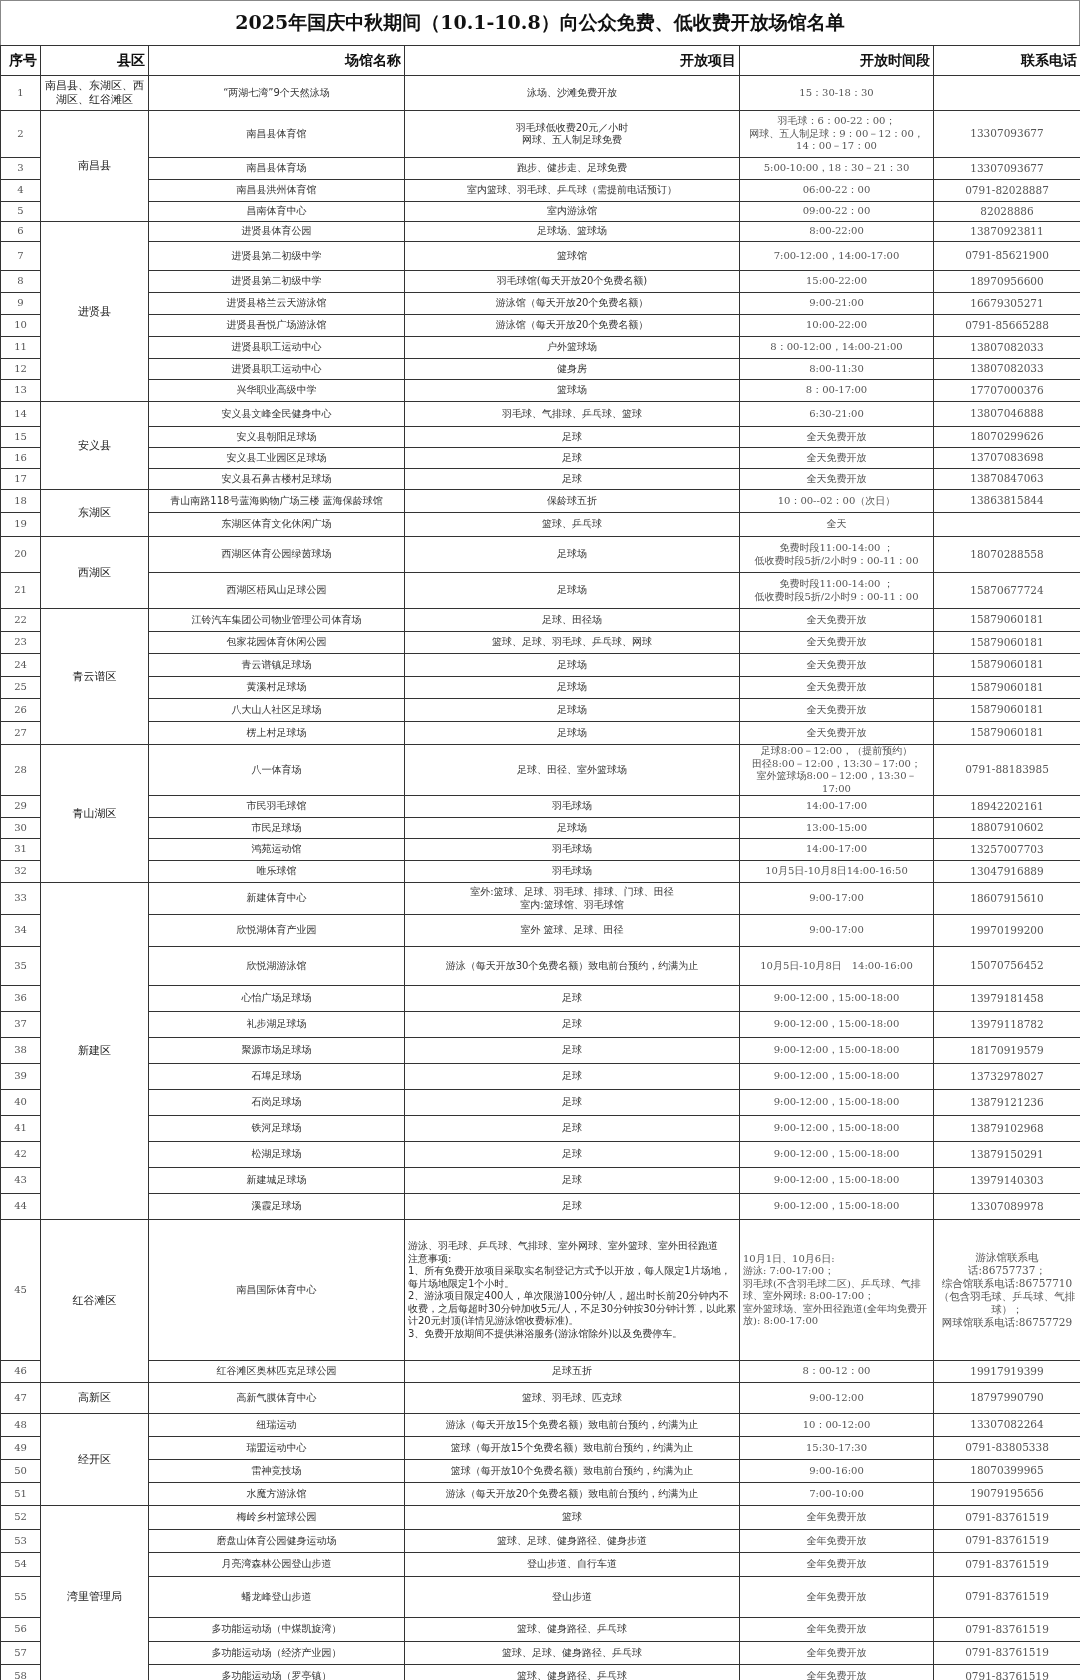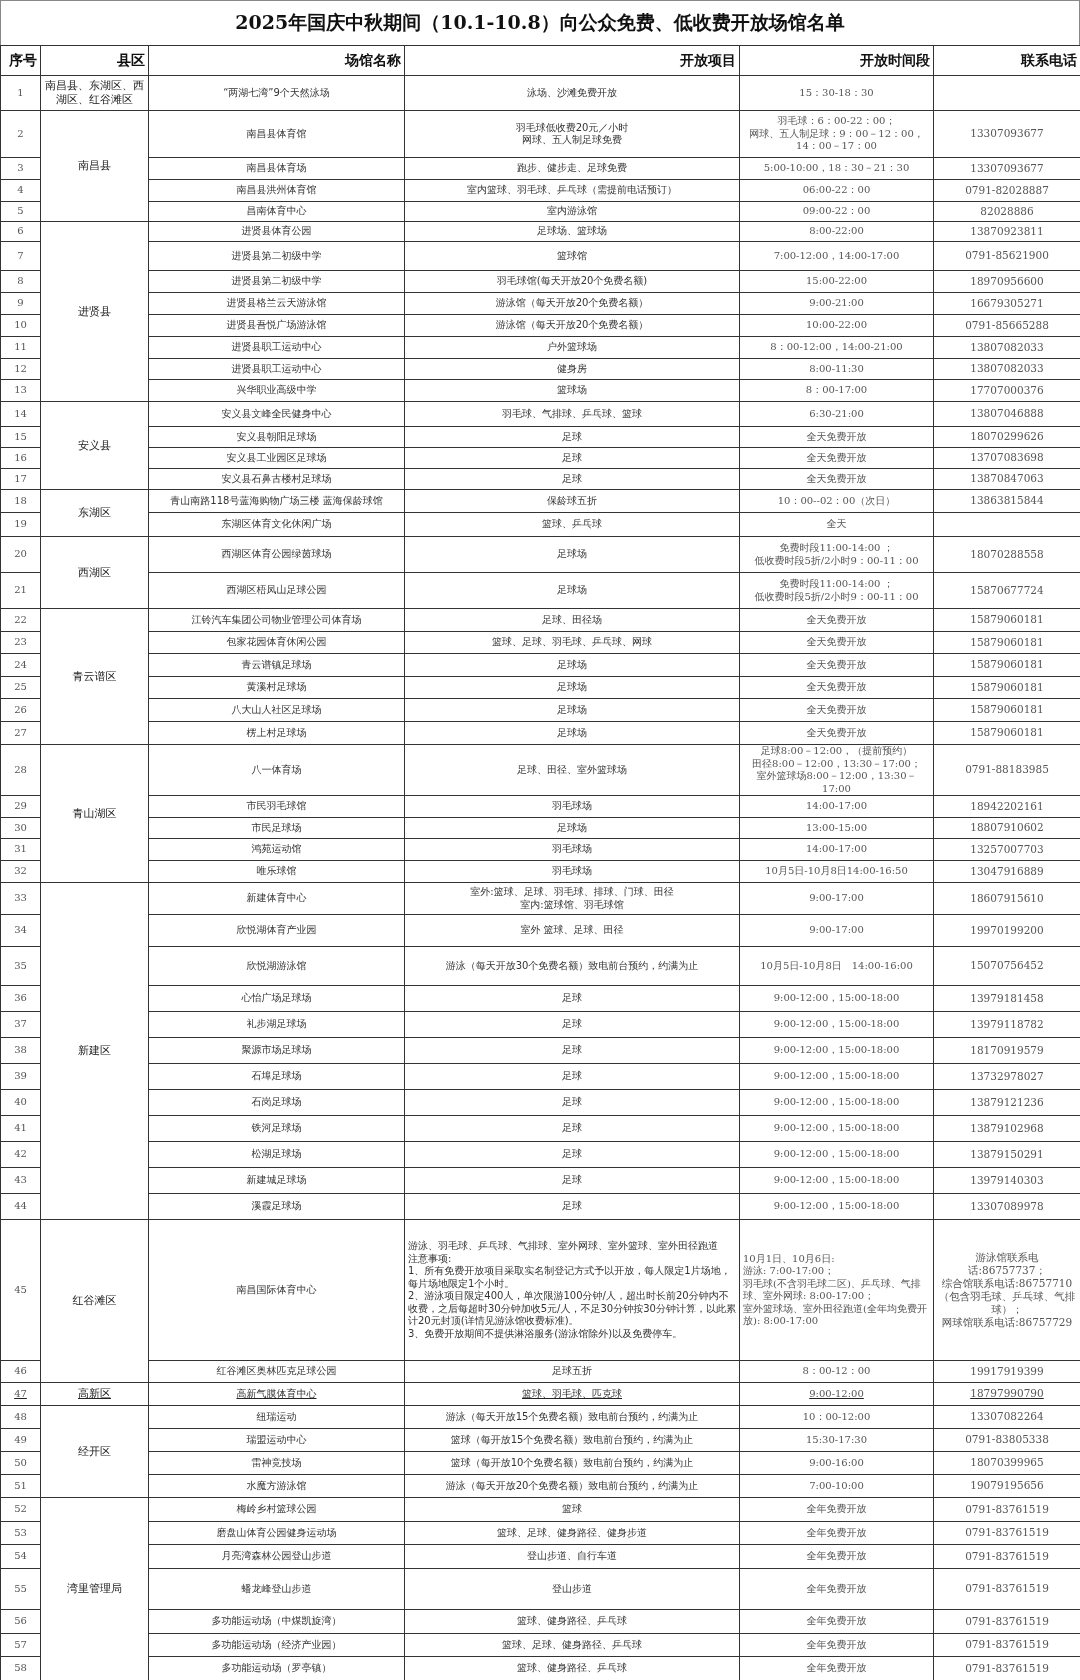--- a/index.html
+++ b/index.html
@@ -391,21 +391,21 @@
 （包含羽毛球、乒乓球、气排球）；
 网球馆联系电话:86757729</td>
       </tr>
       <tr style="height: 22px;">
         <td class="num">46</td>
         <td>红谷滩区奥林匹克足球公园</td>
         <td class="ml">足球五折</td>
         <td class="time ml">8：00-12：00</td>
         <td class="phone ml">19917919399</td>
       </tr>
-      <tr style="height: 23px; text-decoration: underline;">
+      <tr style="height: 31px;">
         <td class="num">47</td>
         <td class="district" rowspan="1">高新区</td>
         <td>高新气膜体育中心</td>
         <td class="ml">篮球、羽毛球、匹克球</td>
         <td class="time ml">9:00-12:00</td>
         <td class="phone ml">18797990790</td>
       </tr>
       <tr style="height: 23px;">
         <td class="num">48</td>
         <td class="district" rowspan="4">经开区</td>

